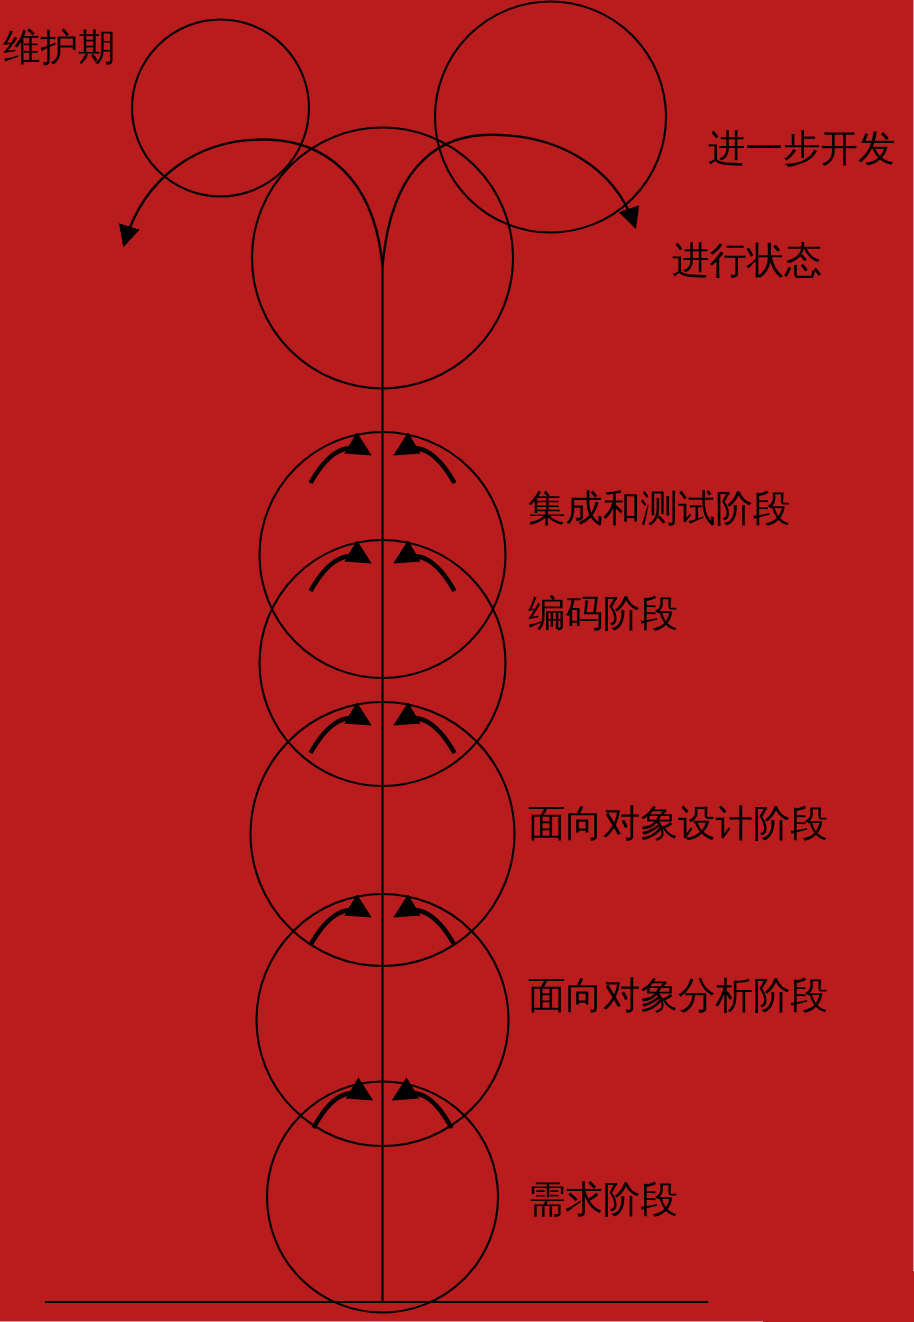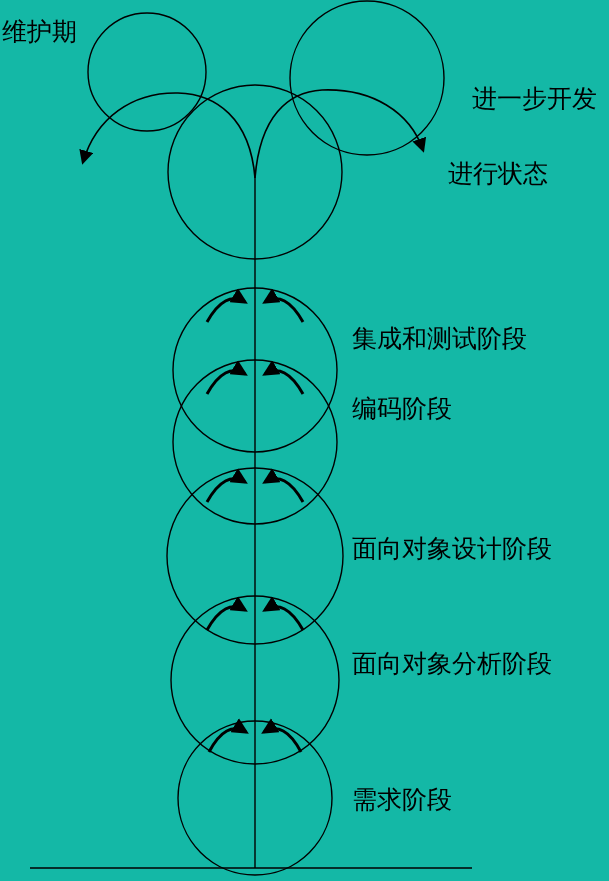--- a/index.html
+++ b/index.html
@@ -4,21 +4,21 @@
 <style>
   html, body {
     margin: 0;
     padding: 0;
     background: #ffffff;
   }
   .stage {
     position: relative;
     width: 609px;
     height: 881px;
-    background: #14b8a6;
+    background: #b91c1c;
     overflow: hidden;
   }
   svg {
     display: block;
   }
   text {
     font-family: "Liberation Serif", "DejaVu Serif", serif;
     font-size: 25px;
     fill: #000000;
   }

